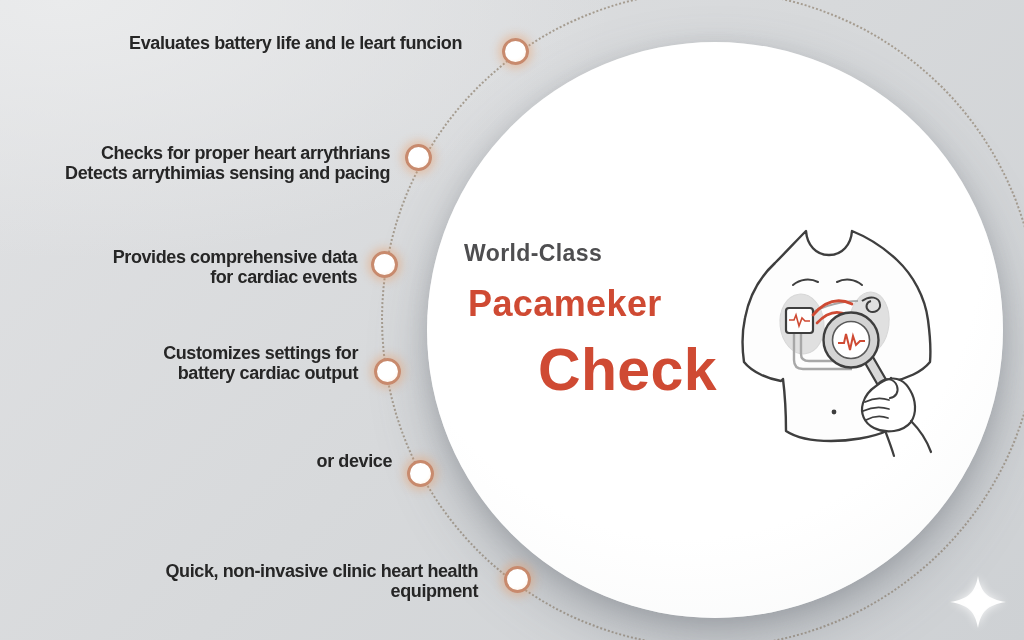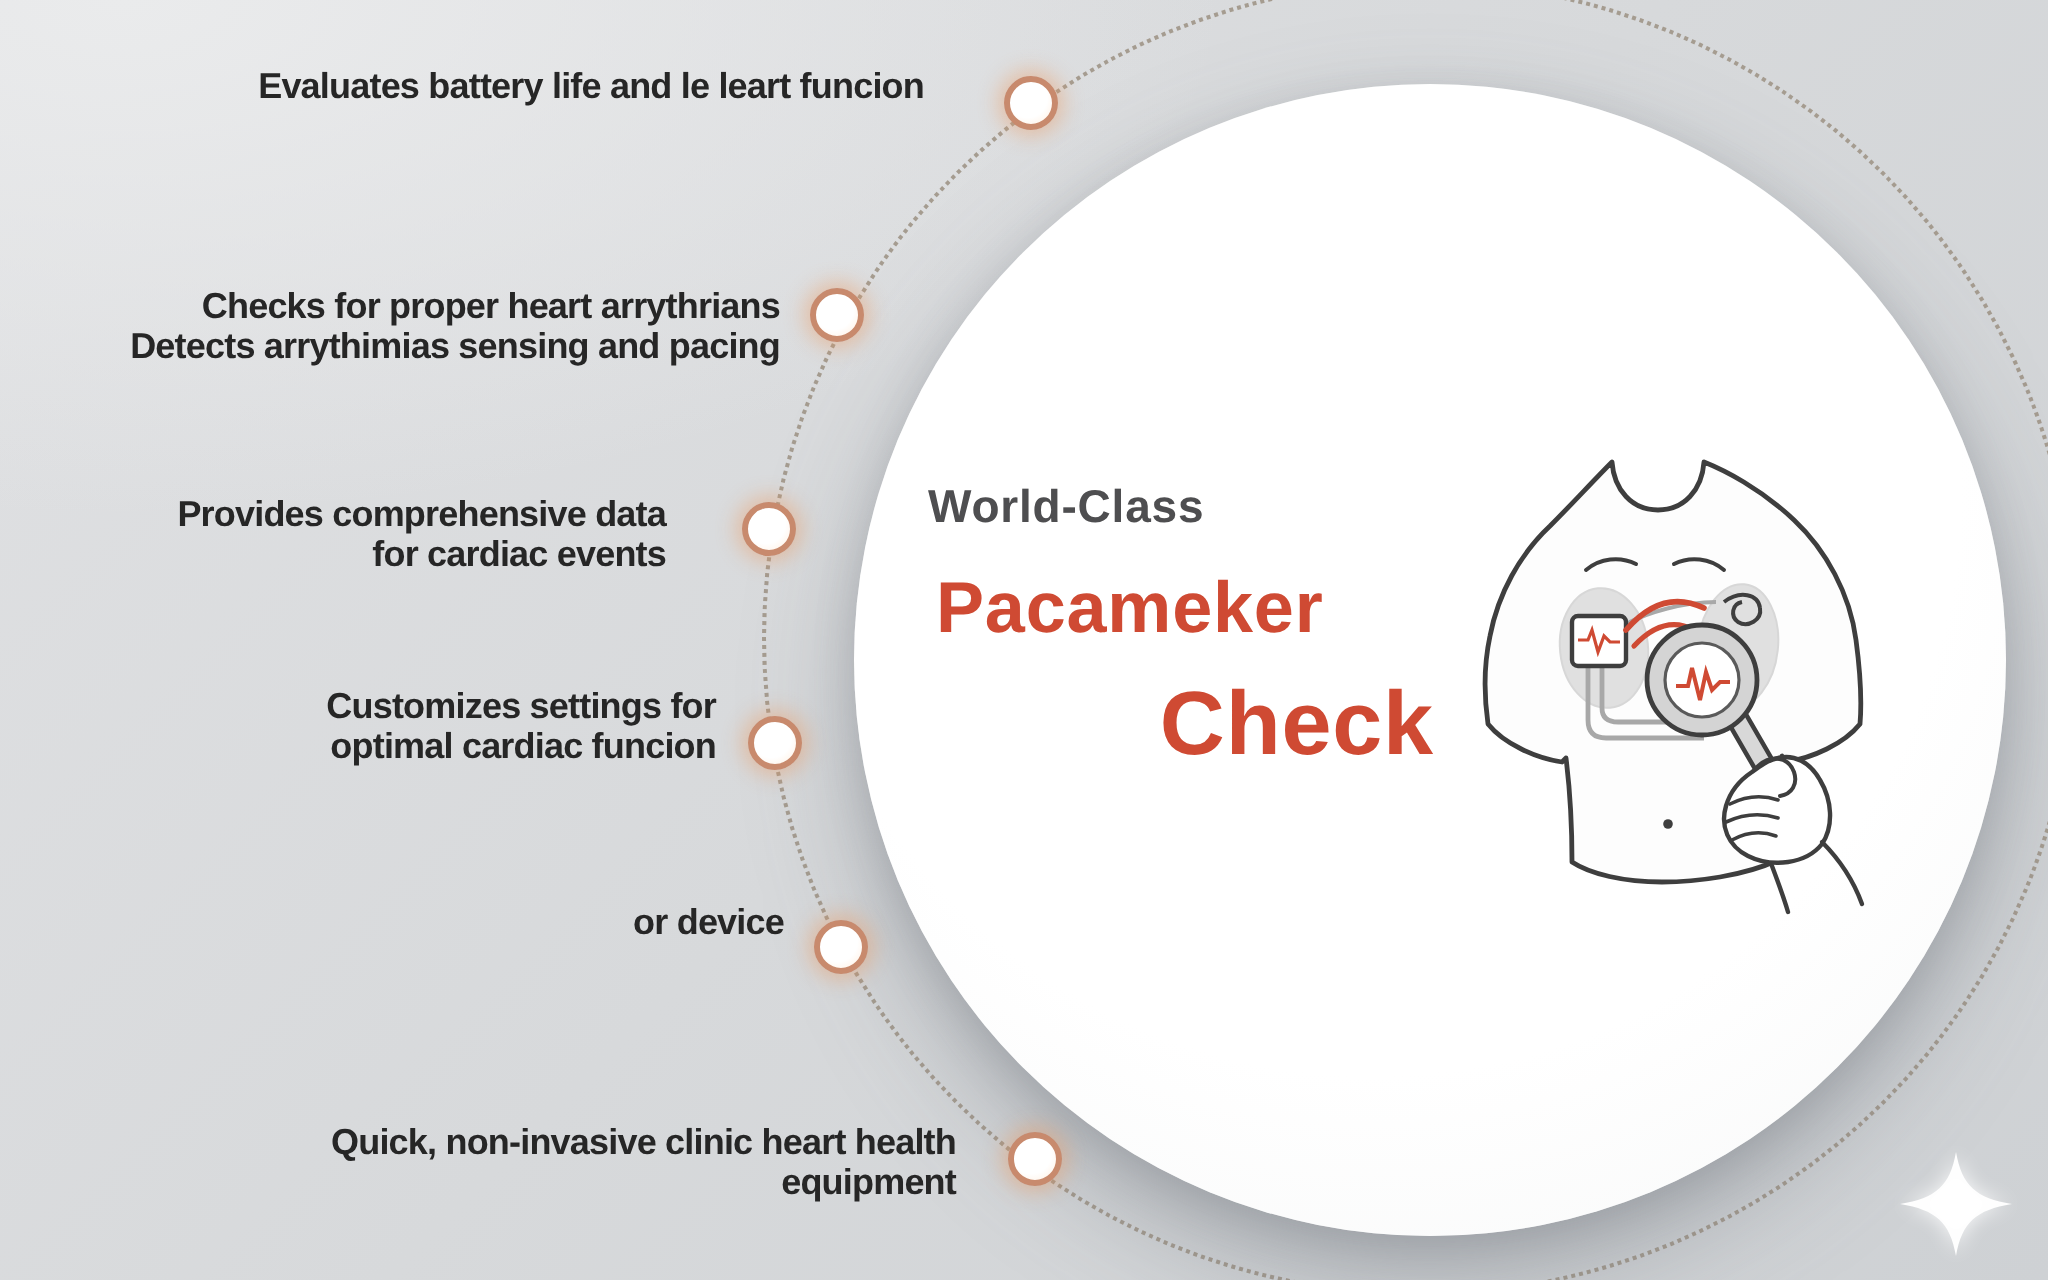--- a/index.html
+++ b/index.html
@@ -26,35 +26,35 @@
     background:radial-gradient(circle at 42% 38%, #ffffff 55%, #ffeede 100%);
     box-shadow:0 0 10px 3px rgba(235,152,95,.45);
   }
   .n1{left:502px;top:38px;} .n2{left:405px;top:144px;} .n3{left:371px;top:251px;}
   .n4{left:374px;top:358px;} .n5{left:407px;top:460px;} .n6{left:504px;top:566px;}
   .feature{
     position:absolute;text-align:right;z-index:5;
     color:var(--text-dark,#262626);font-weight:bold;font-size:18px;
     line-height:20px;letter-spacing:-0.4px;white-space:nowrap;
   }
-  .f1{right:562px;top:33px;} .f2{right:634px;top:143px;} .f3{right:691px;top:247px;}
+  .f1{right:562px;top:33px;} .f2{right:634px;top:143px;} .f3{right:667px;top:247px;}
   .f4{right:666px;top:343px;} .f5{right:632px;top:451px;} .f6{right:546px;top:561px;text-align:right;}
   .title-eyebrow{
     position:absolute;left:464px;top:240px;z-index:6;
     font-size:23px;font-weight:bold;letter-spacing:.4px;
     color:var(--title-gray,#4e4e50);
   }
   .title-main1{
     position:absolute;left:468px;top:283px;z-index:6;
     font-size:36px;font-weight:bold;letter-spacing:.4px;
     color:var(--accent-red,#cf4a33);
   }
   .title-main2{
     position:absolute;left:468px;top:336px;width:249px;text-align:right;z-index:6;
-    font-size:45px;font-weight:bold;letter-spacing:.4px;
+    font-size:59px;font-weight:bold;letter-spacing:.4px;
     color:var(--accent-red,#cf4a33);
   }
   .illustration{position:absolute;left:725px;top:218px;z-index:6;}
   .sparkle{position:absolute;left:948px;top:574px;z-index:7;filter:drop-shadow(0 0 5px rgba(255,255,255,.9));}
 </style>
 </head>
 <body>
 
 <div class="stage">
 
@@ -74,21 +74,21 @@
   <div class="feature f2">
     <div>Checks for proper heart arrythrians</div>
     <div>Detects arrythimias sensing and pacing</div>
   </div>
   <div class="feature f3">
     <div>Provides comprehensive data</div>
     <div>for cardiac  events</div>
   </div>
   <div class="feature f4">
     <div>Customizes settings for</div>
-    <div>optimal cardiac funcion</div>
+    <div>battery cardiac output</div>
   </div>
   <div class="feature f5">
     <div>or device</div>
   </div>
   <div class="feature f6">
     <div>Quick, non-invasive clinic heart health</div>
     <div>equipment</div>
   </div>
 
   <div class="title-eyebrow">World-Class</div>

